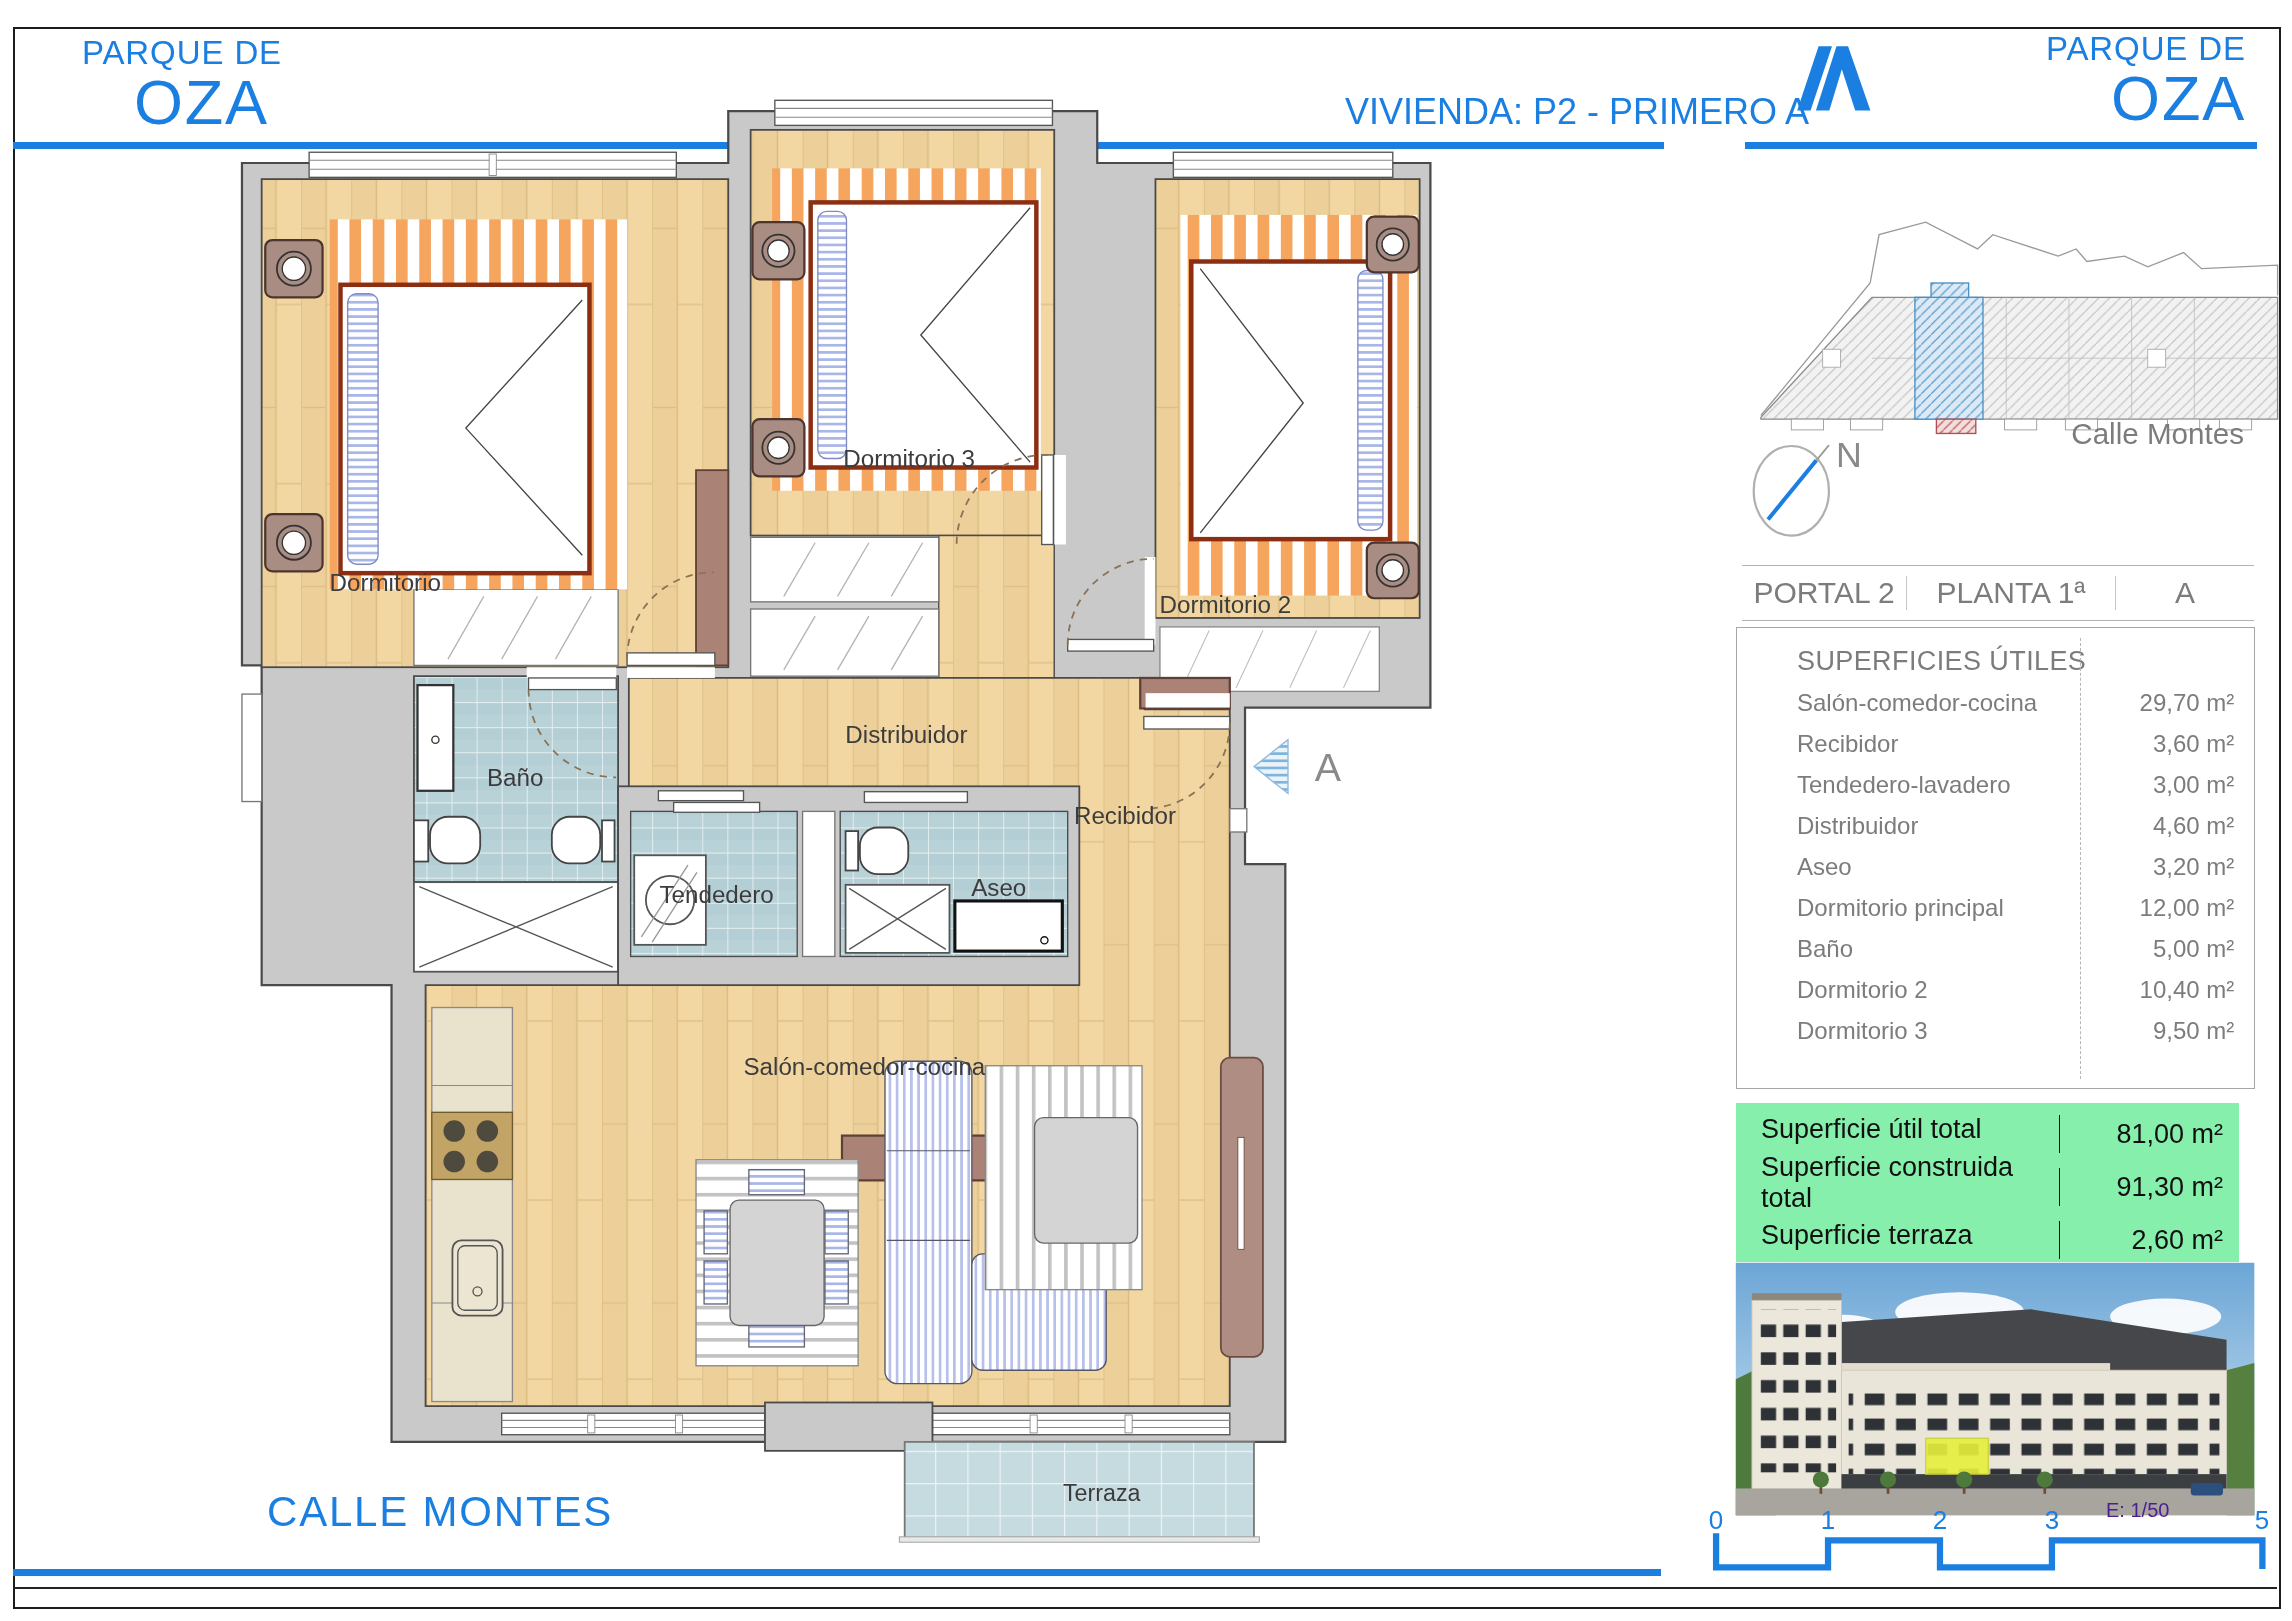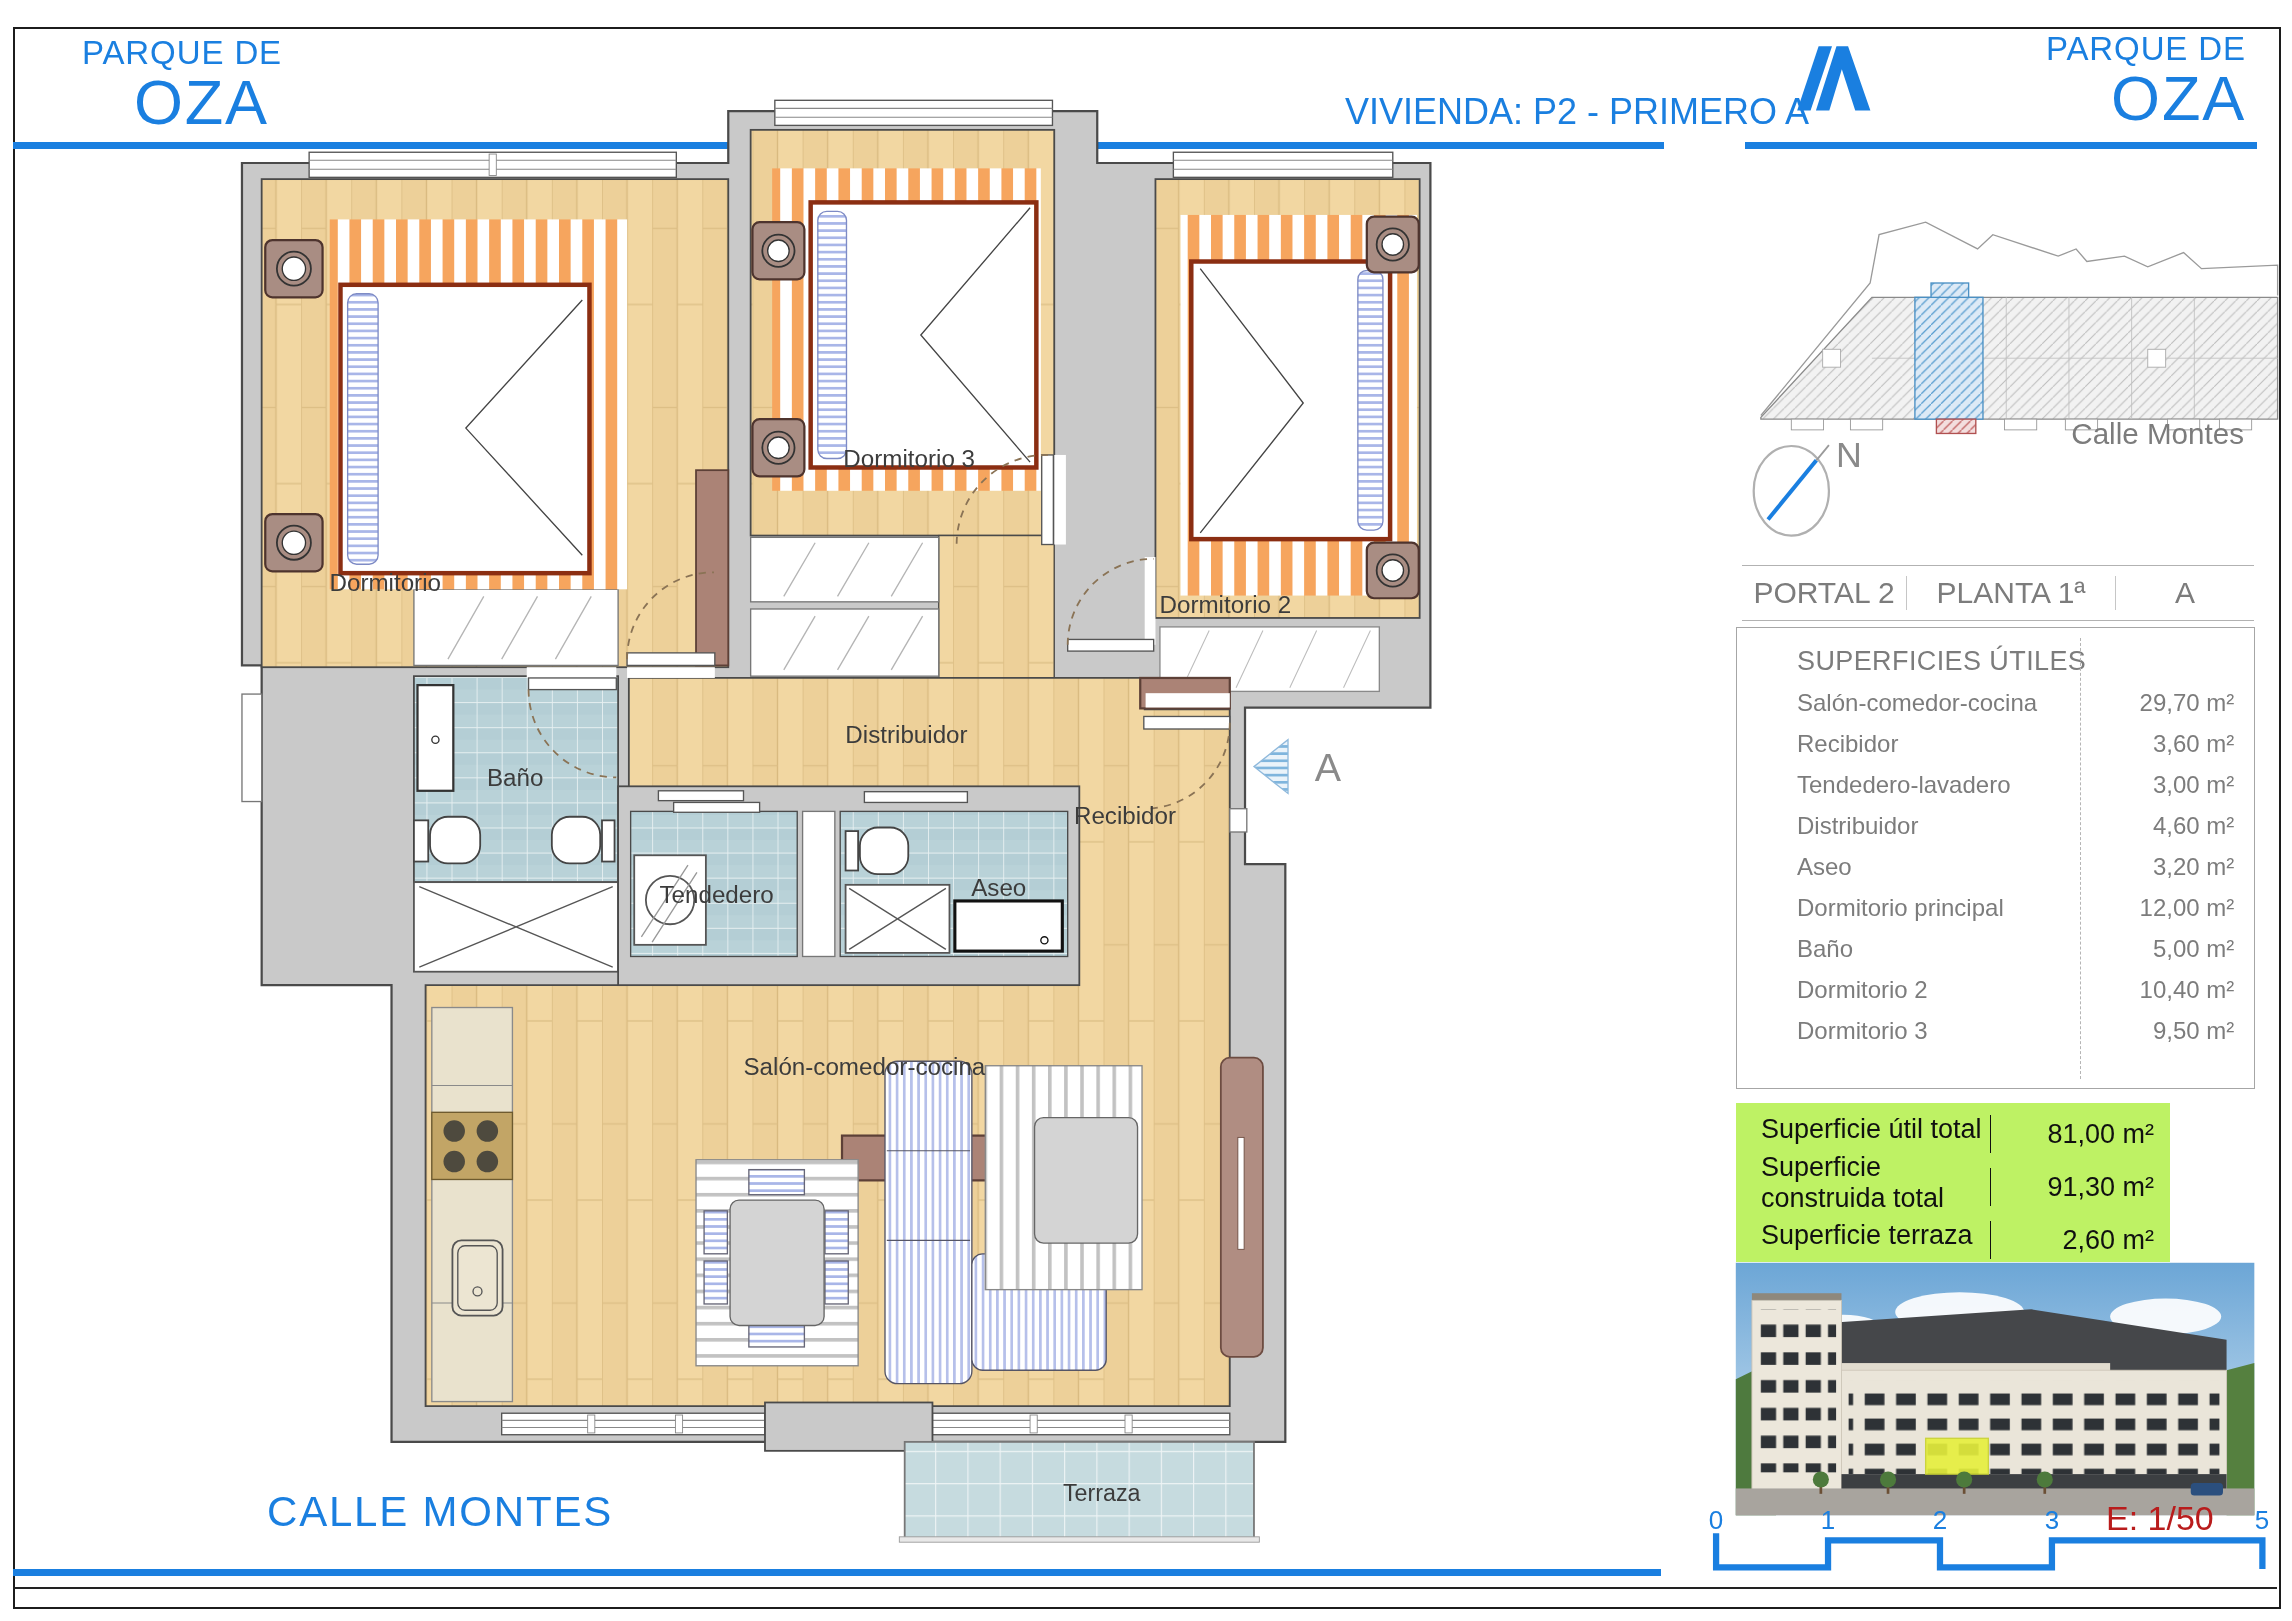--- a/index.html
+++ b/index.html
@@ -21,28 +21,28 @@
   #portal-row .cell{text-align:center;}
   #portal-row .c1{width:164px;}
   #portal-row .c2{width:208px;border-left:1.8px solid #c6c6c6;border-right:1.8px solid #c6c6c6;}
   #portal-row .c3{flex:1;}
   #sup-table{left:1736px;top:627px;width:519px;height:462px;border:1.8px solid #a6a6a6;box-sizing:border-box;padding-left:28px;}
   #sup-table .hdr{font-size:27px;color:#7c7c7c;padding:18px 0 5.4px 32px;letter-spacing:0.4px;}
   #sup-table .row{display:flex;height:41px;align-items:center;font-size:24px;color:#7c7c7c;}
   #sup-table .row .lbl{padding-left:32px;flex:1;}
   #sup-table .row .val{width:159px;text-align:right;padding-right:19.7px;}
   #sup-divider{left:2080px;top:638px;height:441px;border-left:1.8px dashed #b5b5b5;}
-  #totals{left:1736px;top:1103px;width:434px;height:159px;background:#bef264;color:#101010;}
+  #totals{left:1736px;top:1103px;width:503px;height:159px;background:#86efac;color:#101010;}
   #totals .row{display:flex;height:53px;align-items:center;font-size:27px;}
   #totals .row .lbl{padding-left:25px;flex:1;}
   #totals .row .val{width:163px;text-align:right;padding-right:16px;border-left:1.8px solid #101010;height:38px;line-height:38px;margin-top:8px;}
   
   #calle-montes{left:267px;top:1488px;font-size:42px;letter-spacing:1.8px;}
   .tick{top:1505px;font-size:26px;color:#1a7fe0;transform:translateX(-50%);}
-  #scale-label{left:2106px;top:1499px;font-size:34px;color:#b91c1c;}
+  #scale-label{left:2106px;top:1499px;font-size:20px;color:#4c1d95;}
   #rule-bottom-thin{left:13.4px;top:1587px;width:2264px;height:1.8px;background:#222;}
 </style>
 </head>
 <body>
 
 <div id="frame" class="abs"></div>
 
 <div id="brand-left" class="abs accent">
   <div class="b-top">PARQUE DE</div>
   <div class="b-name">OZA</div>

